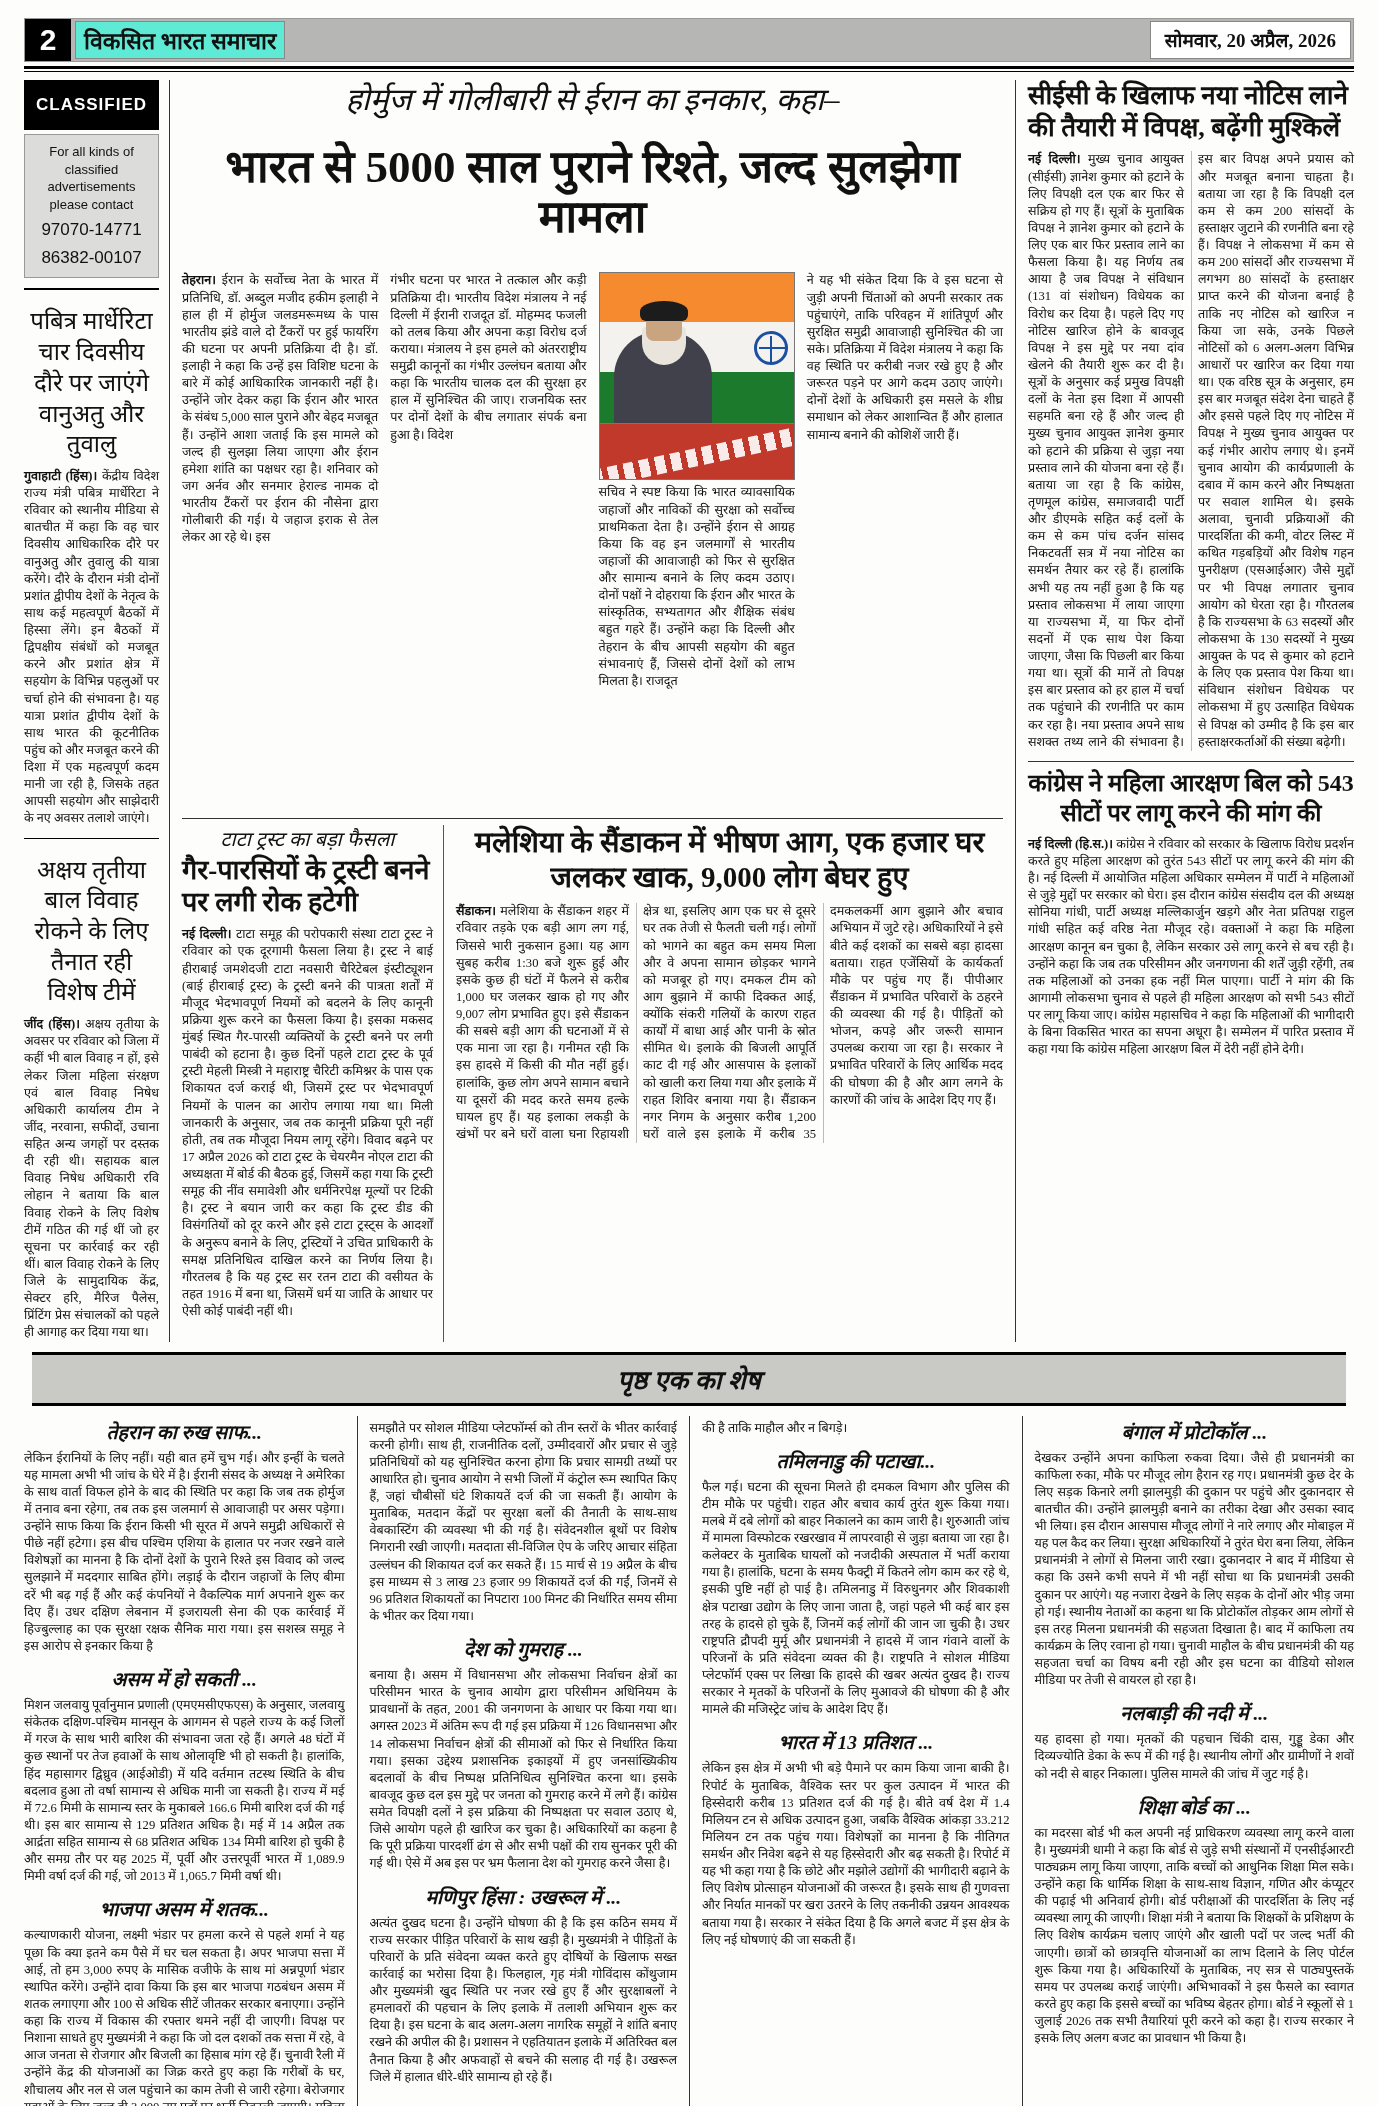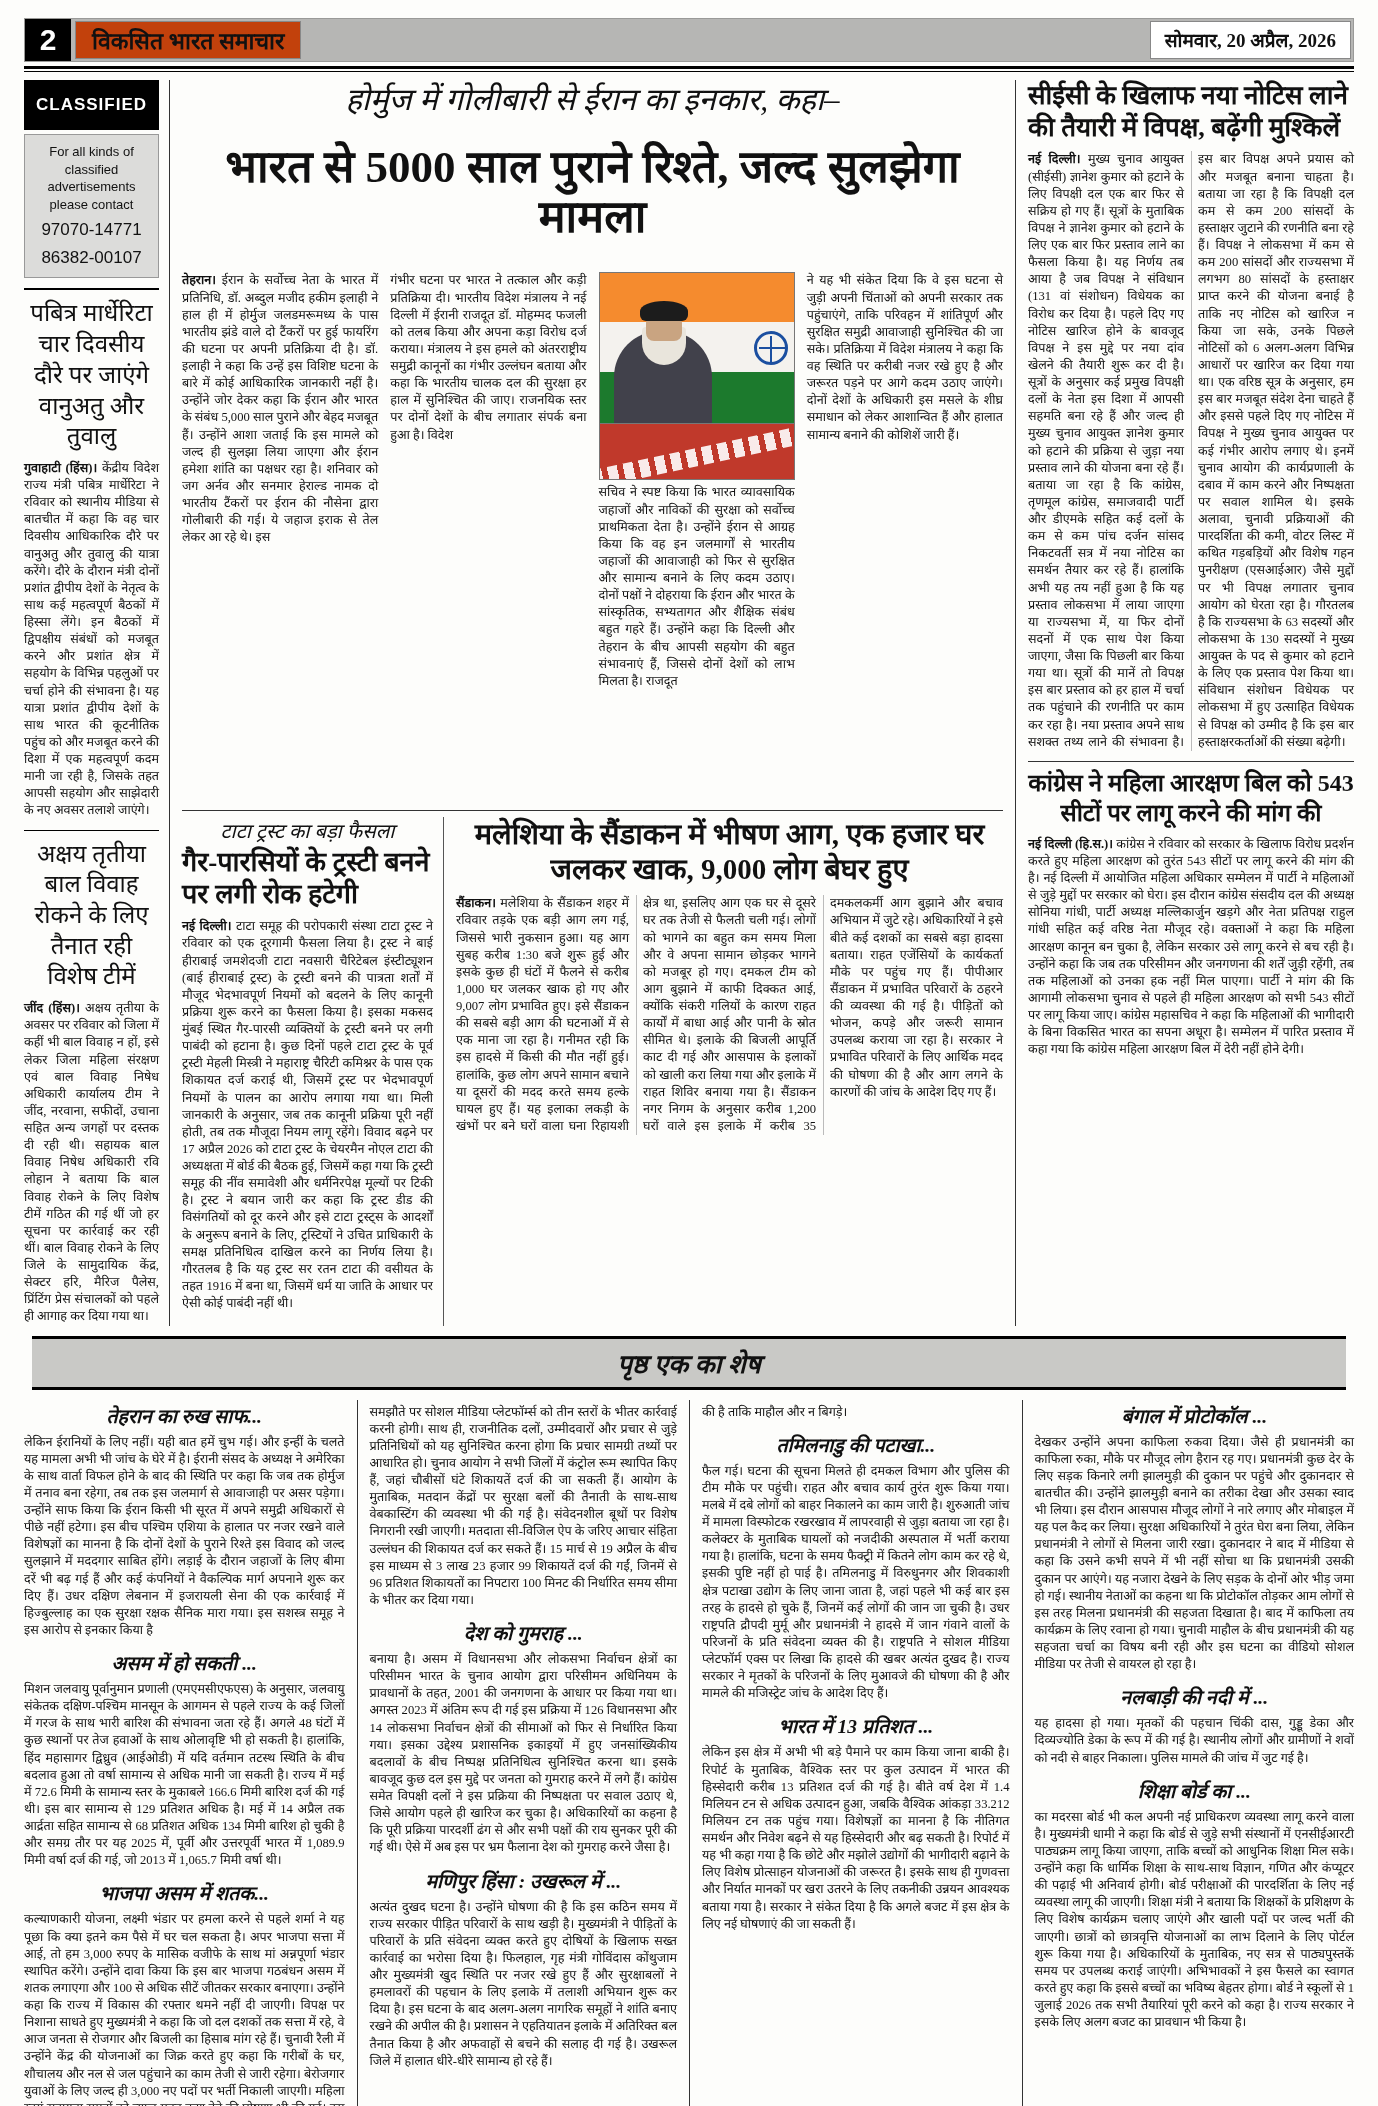--- a/index.html
+++ b/index.html
@@ -3,39 +3,39 @@
 <meta charset="utf-8">
 <style>
   *{margin:0;padding:0;box-sizing:border-box;}
   html,body{background:#f6f6f3;}
   body{width:1378px;min-height:2106px;margin:0 auto;font-family:"Liberation Serif","DejaVu Serif",serif;color:#111;}
   .sheet{width:1378px;min-height:2106px;background:#fdfdfb;padding:18px 24px 20px 24px;overflow:hidden;}
 
   
   .hdr{display:flex;align-items:stretch;height:44px;background:#b6b6b4;border:1px solid #9a9a98;}
   .pageno{width:46px;background:#000;color:#fff;font-weight:bold;font-size:30px;display:flex;align-items:center;justify-content:center;font-family:"Liberation Sans",sans-serif;}
-  .masthead{background:#c2410c;border:1px solid #888;margin:2px 0 2px 4px;padding:0 16px;display:flex;align-items:center;font-weight:bold;font-size:23px;}
+  .masthead{background:#5eead4;border:1px solid #888;margin:2px 0 2px 4px;padding:0 8px;display:flex;align-items:center;font-weight:bold;font-size:23px;}
   .hdr-spacer{flex:1;}
   .datebox{background:#fff;border:1px solid #888;margin:2px 2px 2px 0;padding:0 14px;display:flex;align-items:center;font-weight:bold;font-size:19px;}
   .dbl-rule{border-top:3px solid #000;border-bottom:1px solid #000;height:6px;margin:4px 0 8px 0;}
 
   
   .top-grid{display:grid;grid-template-columns:146px 846px 1fr;min-height:948px;}
   .colA{padding-right:10px;border-right:1.5px solid #333;}
   .colB{padding:0 12px;border-right:1.5px solid #333;display:flex;flex-direction:column;gap:18px;}
   .colC{padding-left:12px;}
 
   
   .cls-wrap{border-bottom:2px solid #000;padding-bottom:10px;}
   .cls-title{background:#000;color:#fff;text-align:center;font-family:"Liberation Sans",sans-serif;font-size:17px;letter-spacing:1px;padding:15px 0;font-weight:bold;}
   .cls-box{background:#dcdcda;border:1px solid #999;margin-top:4px;padding:8px 4px;text-align:center;font-family:"Liberation Sans",sans-serif;}
   .cls-text{font-size:13px;line-height:1.35;}
   .cls-phone{font-size:17px;margin-top:6px;line-height:1.3;}
 
-  .sideart{padding-top:8px;}
+  .sideart{padding-top:16px;}
   .sideart + .sideart{border-top:1.5px solid #000;margin-top:10px;}
   .side-h{font-size:24px;line-height:1.28;text-align:center;margin-bottom:8px;}
   .bt{font-size:12.6px;line-height:1.36;text-align:justify;}
   .bt b{font-weight:bold;}
 
   
   .kicker{font-style:italic;font-size:31px;text-align:center;line-height:1.15;margin-top:2px;}
   .main-h{font-weight:bold;font-size:45px;line-height:1.12;text-align:center;margin:6px 0 12px 0;}
   .main-body{display:flex;gap:12px;flex:1;}
   .mb-col{flex:1;}

